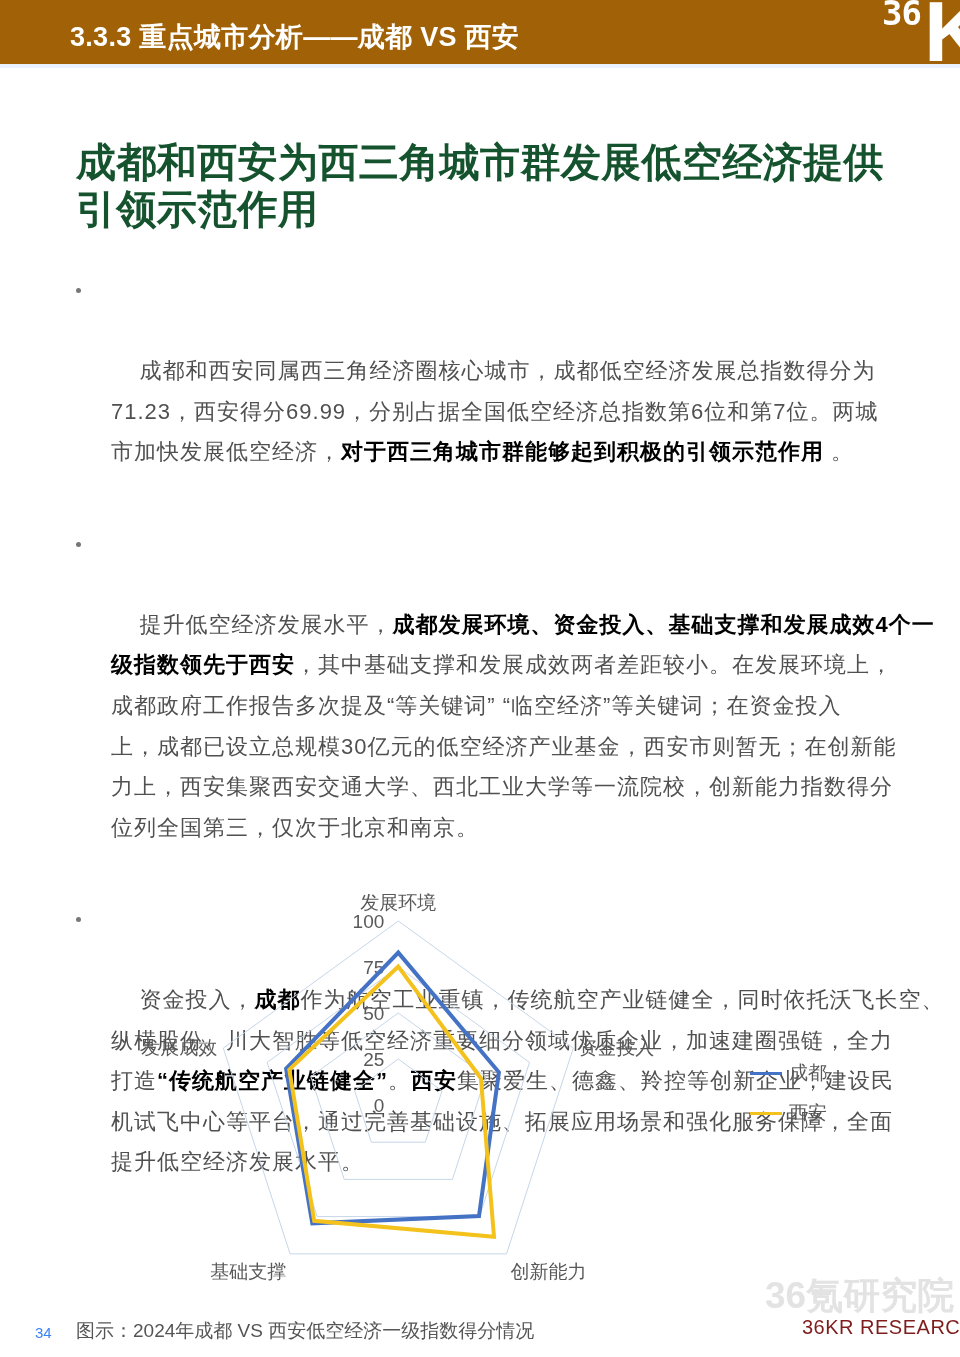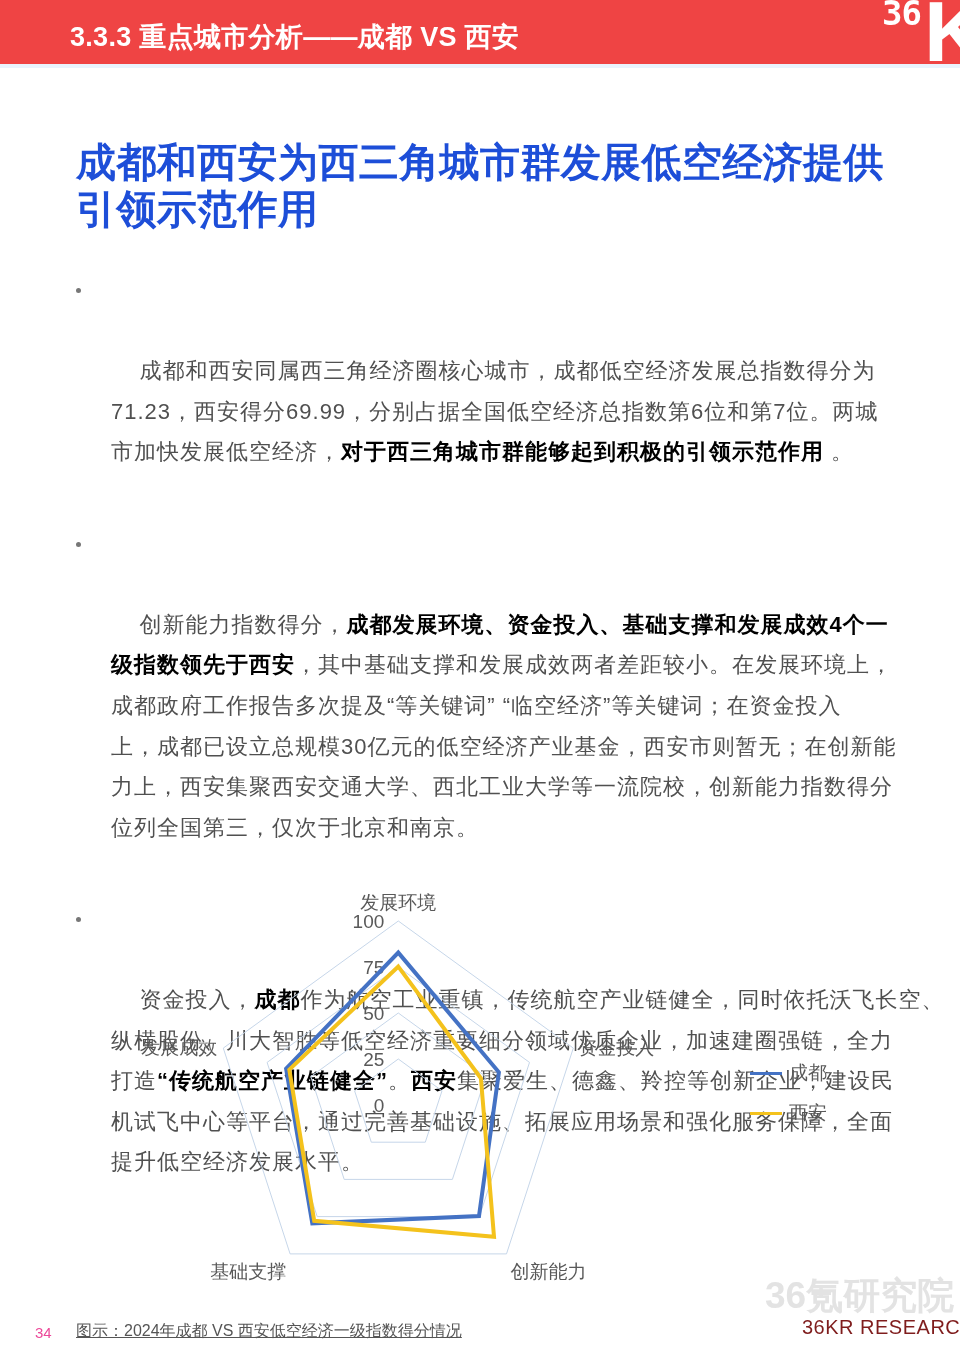--- a/index.html
+++ b/index.html
@@ -3,42 +3,42 @@
   <meta charset="utf-8">
   <style>
     html, body { margin: 0; padding: 0; }
     body {
       width: 960px; height: 1357px; position: relative; overflow: hidden;
       background: #ffffff;
       font-family: "Liberation Sans", "DejaVu Sans", sans-serif;
     }
     .header {
       position: absolute; left: 0; top: 0; width: 960px; height: 64px;
-      background: #ef4444; overflow: hidden;
+      background: #a16207; overflow: hidden;
     }
     .header-title {
       position: absolute; left: 70px; top: 18px;
       font-size: 27px; line-height: 38px; font-weight: bold; color: #ffffff;
       white-space: nowrap; letter-spacing: 0.3px;
     }
     .logo { position: absolute; left: 876px; top: 0; width: 128px; height: 83px; overflow: hidden; }
     .logo-top {
       position: absolute; left: 6px; top: -7px; font-size: 34px; line-height: 40px;
       font-weight: bold; color: #ffffff; letter-spacing: -1px;
       font-family: "DejaVu Sans Mono", monospace;
     }
     .logo-main {
       position: absolute; left: 48px; top: -14px; font-size: 86px; line-height: 90px;
       color: #ffffff; font-weight: bold; letter-spacing: -4px;
     }
     .header-edge { position: absolute; left: 0; top: 64px; width: 960px; height: 4px; background: #eaf3fd; }
 
     .page-title {
       position: absolute; left: 76px; top: 139px; width: 860px;
-      font-size: 40px; line-height: 47px; font-weight: bold; color: #1d4ed8;
+      font-size: 40px; line-height: 47px; font-weight: bold; color: #14532d;
       white-space: pre-line; letter-spacing: 0.4px;
     }
 
     .bullets { position: absolute; left: 0; top: 270px; width: 960px; margin: 0; padding: 0; list-style: none; }
     .bullet {
       position: relative; padding-left: 111px; margin: 0 0 10px 0; width: 840px;
       font-size: 22px; line-height: 40.6px; color: #505050;
       white-space: pre-wrap; letter-spacing: 1px;
     }
     .bullet .dot {
@@ -50,22 +50,22 @@
     .chart { position: absolute; left: 0; top: 870px; width: 960px; height: 430px; }
     .chart text { font-family: "Liberation Sans", "DejaVu Sans", sans-serif; fill: #595959; }
     .chart .tick-label { font-size: 19px; }
     .chart .axis-label { font-size: 19px; }
 
     .legend { position: absolute; left: 750px; top: 1058px; }
     .legend-item { position: relative; height: 30px; margin-bottom: 10px; }
     .legend-swatch { position: absolute; left: 0; top: 14px; width: 32px; height: 3px; }
     .legend-label { position: absolute; left: 39px; top: 1px; font-size: 19px; line-height: 28px; color: #595959; white-space: nowrap; }
 
-    .page-number { position: absolute; left: 35px; top: 1322px; font-size: 15px; line-height: 22px; color: #ec4899; }
-    .caption { position: absolute; left: 76px; top: 1318px; font-size: 16px; line-height: 26px; color: #555555; white-space: nowrap; text-decoration: underline; }
+    .page-number { position: absolute; left: 35px; top: 1322px; font-size: 15px; line-height: 22px; color: #3b82f6; }
+    .caption { position: absolute; left: 76px; top: 1318px; font-size: 19px; line-height: 26px; color: #555555; white-space: nowrap; }
 
     .wm-cn { position: absolute; left: 765px; top: 1277px; font-size: 37px; line-height: 38px; font-weight: bold; color: #e3e3e3; white-space: nowrap; }
     .wm-en { position: absolute; left: 802px; top: 1314px; font-size: 20px; line-height: 26px; color: #7f1d1d; white-space: nowrap; letter-spacing: 0.5px; }
   </style>
 </head>
 <body>
 
 <div class="header">
   <div class="header-title">3.3.3 重点城市分析——成都 VS 西安</div>
   <div class="logo">
@@ -80,21 +80,21 @@
 
 <ul class="bullets">
   <li class="bullet">
     <span class="dot"></span>
     <span><span>成都和西安同属西三角经济圈核心城市，成都低空经济发展总指数得分为
 71.23，西安得分69.99，分别占据全国低空经济总指数第6位和第7位。两城
 市加快发展低空经济，</span><span class="b">对于西三角城市群能够起到积极的引领示范作用</span><span> 。</span></span>
   </li>
   <li class="bullet">
     <span class="dot"></span>
-    <span><span>创新能力指数得分，</span><span class="b">成都发展环境、资金投入、基础支撑和发展成效4个一
+    <span><span>提升低空经济发展水平，</span><span class="b">成都发展环境、资金投入、基础支撑和发展成效4个一
 级指数领先于西安</span><span>，其中基础支撑和发展成效两者差距较小。在发展环境上，
 成都政府工作报告多次提及“等关键词” “临空经济”等关键词；在资金投入
 上，成都已设立总规模30亿元的低空经济产业基金，西安市则暂无；在创新能
 力上，西安集聚西安交通大学、西北工业大学等一流院校，创新能力指数得分
 位列全国第三，仅次于北京和南京。</span></span>
   </li>
   <li class="bullet">
     <span class="dot"></span>
     <span><span>资金投入，</span><span class="b">成都</span><span>作为航空工业重镇，传统航空产业链健全，同时依托沃飞长空、
 纵横股份、川大智胜等低空经济重要细分领域优质企业，加速建圈强链，全力

